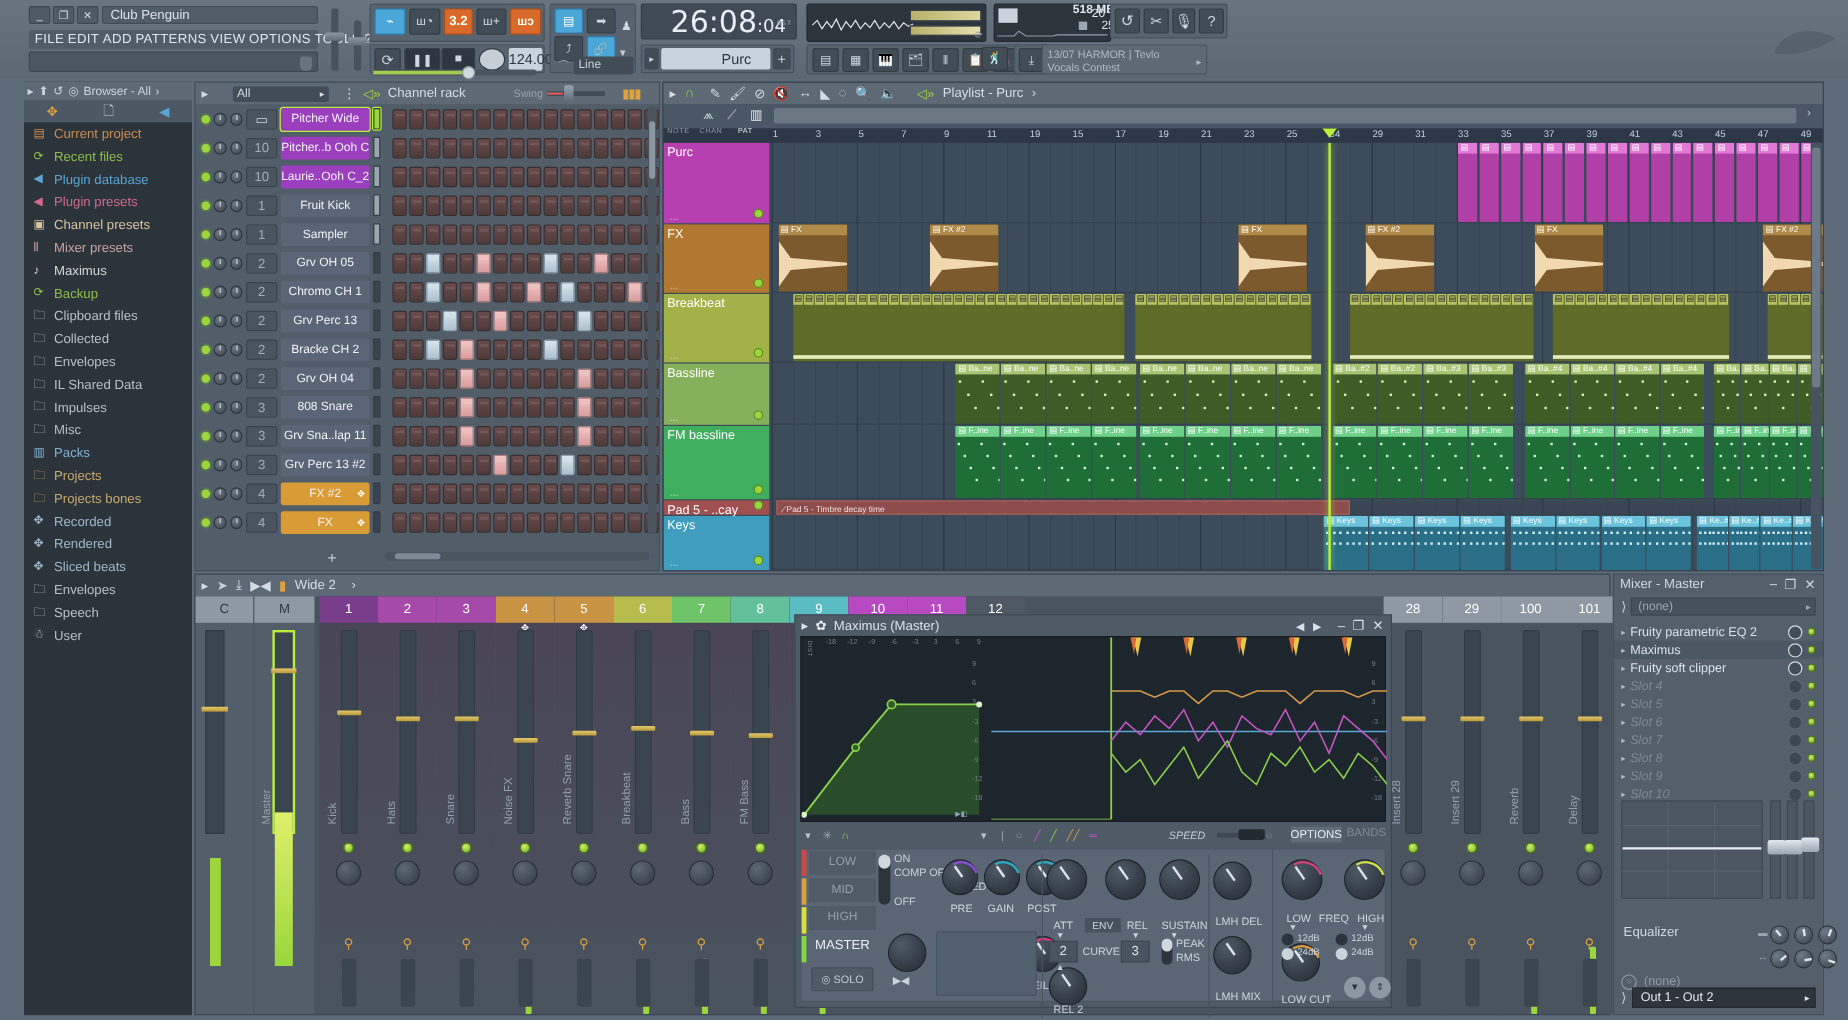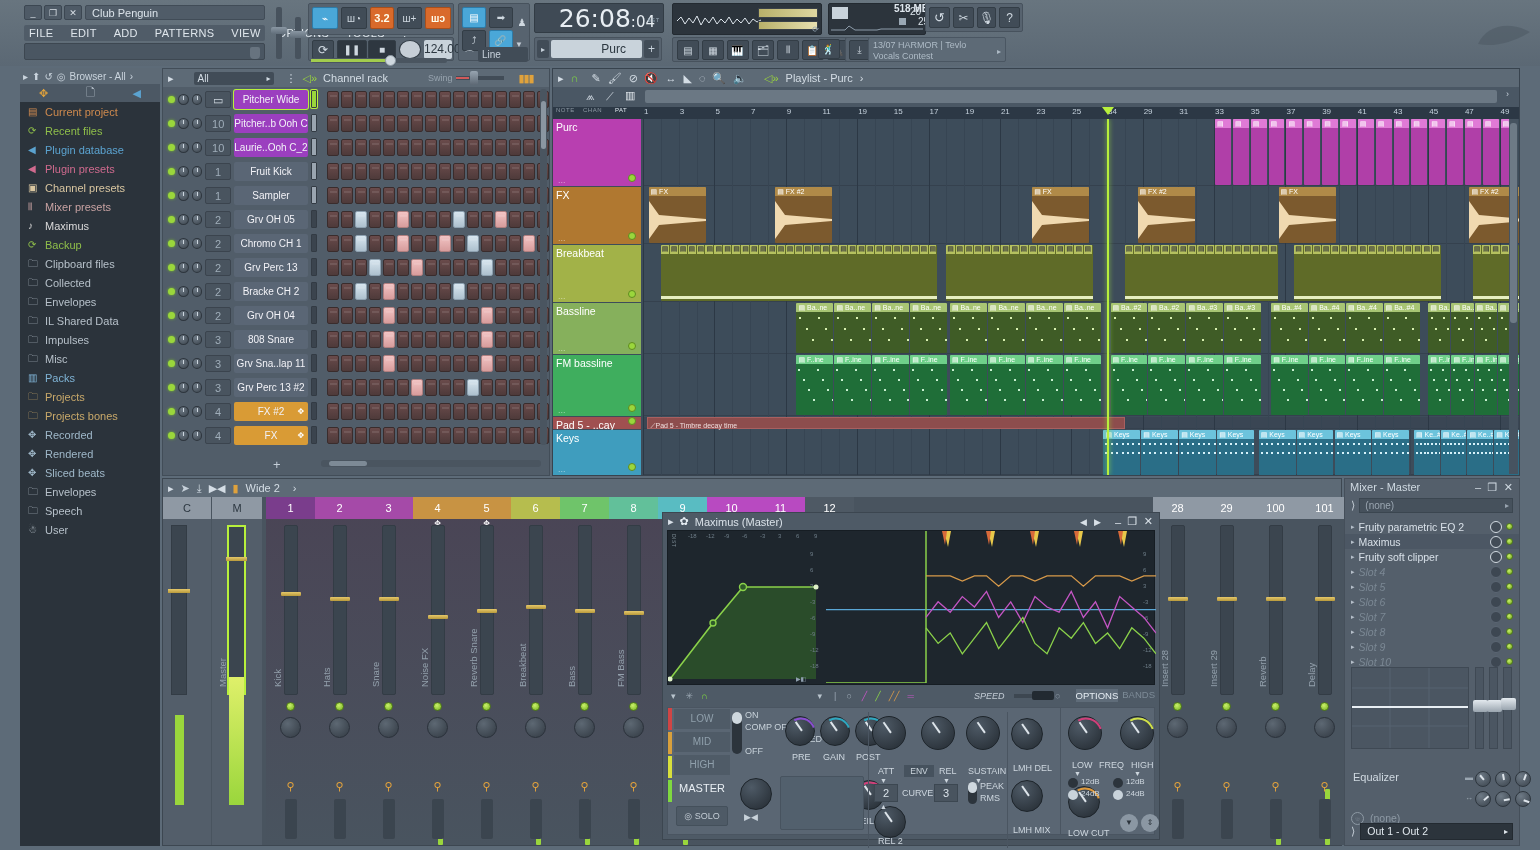--- a/index.html
+++ b/index.html
@@ -16,21 +16,21 @@
   .topbar { position:absolute; left:0; top:0; width:1540px; height:66px;
             background:linear-gradient(#68757f,#5b6874); }
   .winbtns { position:absolute; left:24px; top:5px; display:flex; gap:2px; }
   .winbtn { width:18px; height:15px; background:#4e5a66; border:1px solid #3c4752;
             color:#d6dde4; font-size:9px; display:flex; align-items:center; justify-content:center;
             border-radius:2px; }
   .titlebox { position:absolute; left:85px; top:5px; width:180px; height:15px;
               background:#505c68; border:1px solid #414c57; color:#dbe3ea;
               font-size:11px; padding-left:6px; line-height:14px; border-radius:2px;}
   .menubar { position:absolute; left:24px; top:25px; width:241px; height:16px;
-             background:#505c68; display:flex; align-items:center; gap:17px;
+             background:#505c68; display:flex; align-items:center; gap:3px;
              padding-left:5px; border-radius:2px; }
   .menubar span { font-size:11px; color:#dfe6ec; letter-spacing:.3px; }
   .hintbar { position:absolute; left:24px; top:43px; width:241px; height:17px;
              background:#4a5662; border:1px solid #3d4751; border-radius:2px; }
   .hintknob { position:absolute; right:4px; top:3px; width:10px; height:12px;
               background:#67737f; border-radius:2px 2px 4px 4px; }
 
   .vsliders { position:absolute; left:270px; top:3px; width:34px; height:58px; }
   .vsl { position:absolute; width:6px; background:#47525d; border-radius:2px; }
   .vsl i { position:absolute; left:-5px; width:16px; height:7px;

